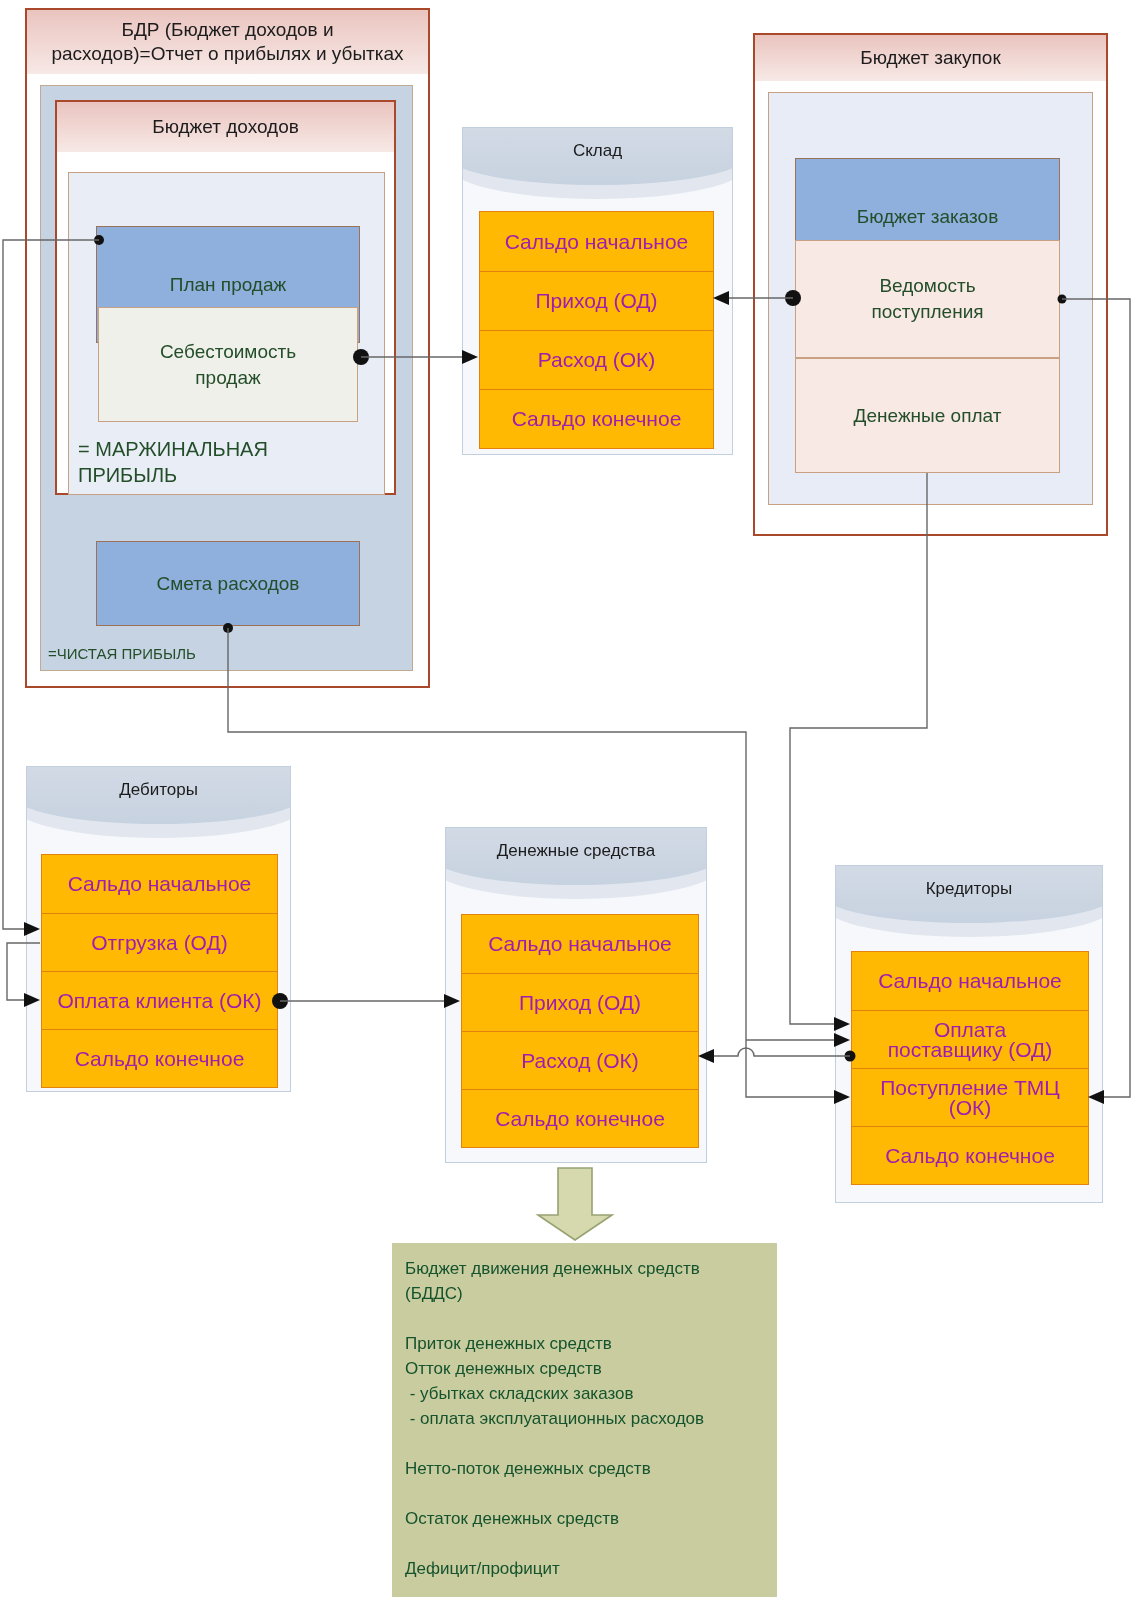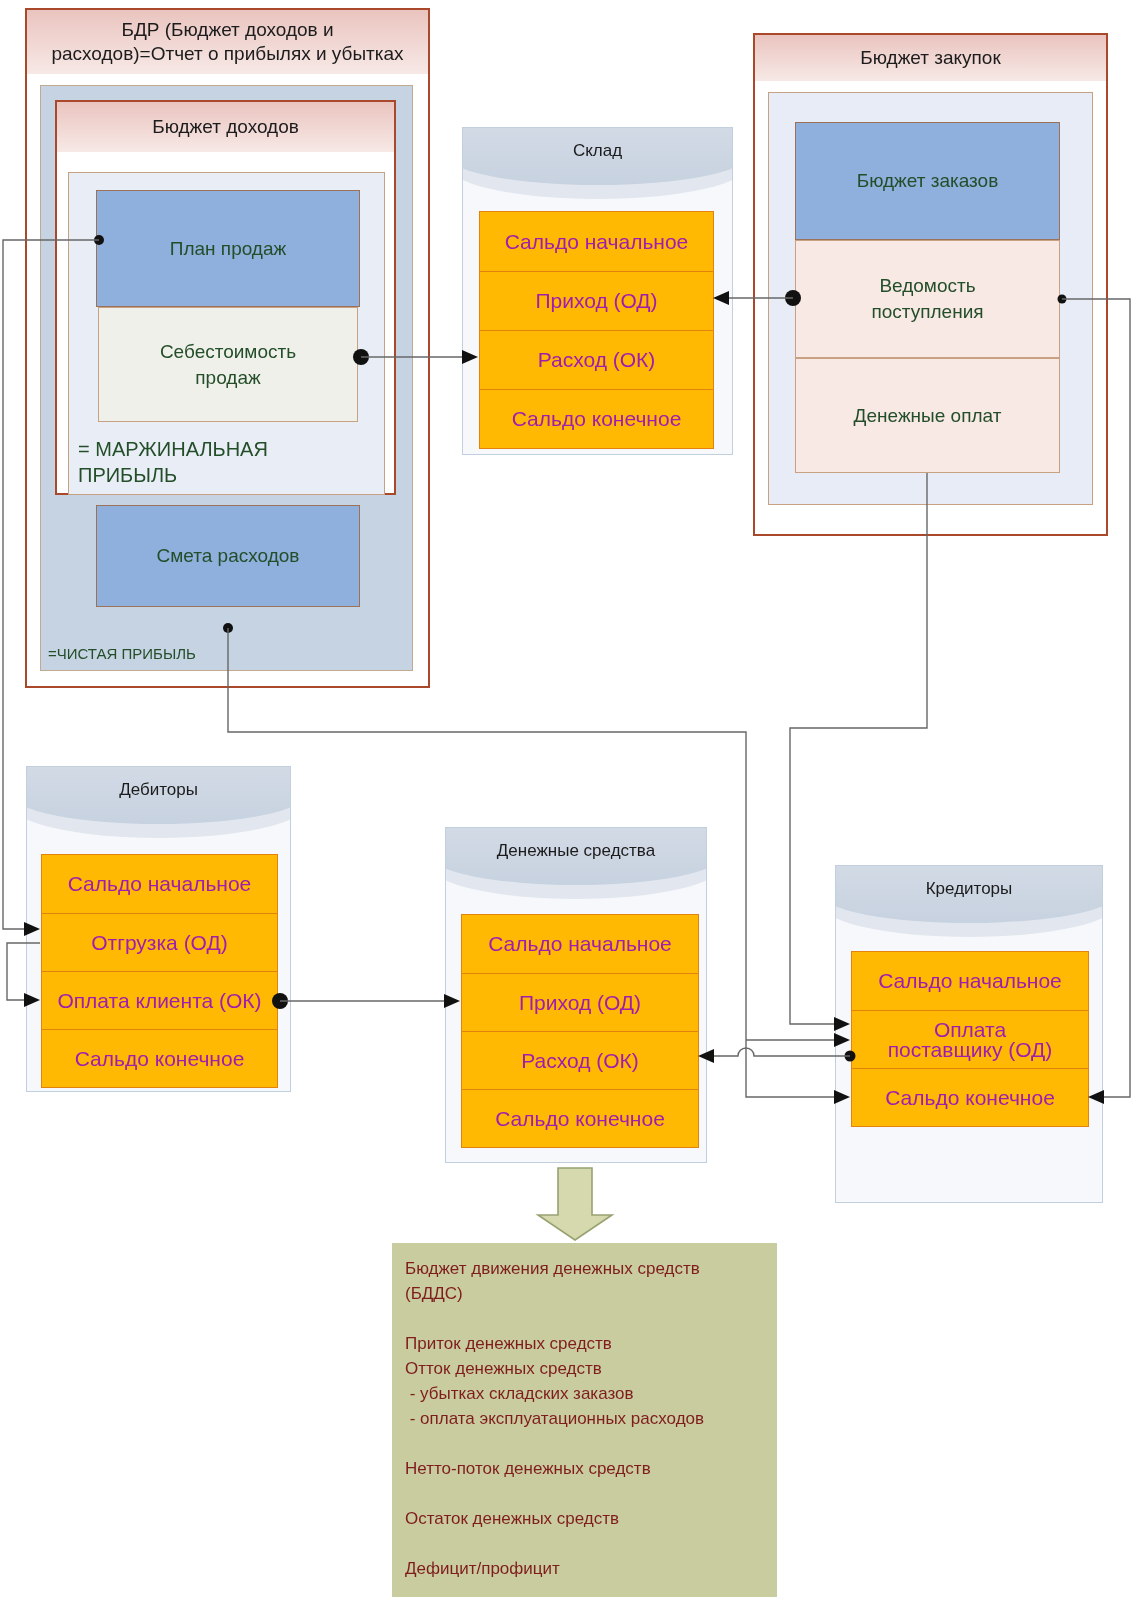--- a/index.html
+++ b/index.html
@@ -16,21 +16,21 @@
     background:linear-gradient(#eac4bf,#f7e9e6);
     display:flex; align-items:center; justify-content:center;
     flex-direction:column; color:#1c1c1c; font-size:19px; line-height:24px;
     text-align:center;
   }
   .bluegray { position:absolute; background:#c6d3e2; border:1px solid #c2aa92; }
   .lightbox { position:absolute; background:#e9eef6; border:1px solid #c8a183; }
   .lavender { position:absolute; background:#e8ecf6; border:1px solid #c8a183; }
   .bluebox  { position:absolute; background:#8fafdd; border:1px solid #9b7257;
               display:flex; align-items:center; justify-content:center;
-              font-size:19px; text-align:center; color:#234e29; }
+              font-size:19px; text-align:center; color:#234e29;margin-top:36px; }
   .costbox  { position:absolute; background:#f0f0eb; border:1px solid #c8a183;
               display:flex; align-items:center; justify-content:center;
               font-size:19px; text-align:center; color:#234e29; }
   .pinkbox  { position:absolute; background:#f8e9e4; border:1px solid #c8a183;
               display:flex; align-items:center; justify-content:center;
               font-size:19px; text-align:center; color:#234e29; }
 
   
   .panel { position:absolute; background:#f6f8fb; border:1px solid #c2cfdf; overflow:hidden; }
   .arc2  { position:absolute; top:-1px; left:-6%; width:112%; height:72px;
@@ -47,21 +47,21 @@
            text-align:center; font-size:21px; color:#a21caf; line-height:20px; }
   .cell + .cell { border-top:1px solid #e3820c; }
   .stack-sklad .cell { height:59px; }
   .wrapnarrow { max-width:190px; margin:0 auto; }
 
   .margin-label { position:absolute; font-size:20px; line-height:26px; color:#234e29; }
   .small-label  { position:absolute; font-size:15px; color:#234e29; }
 
   
   .greenbox { position:absolute; background:#c9cc9e; padding:13px 10px 0 13px; }
-  .bline { min-height:25px; font-size:17px; line-height:25px; color:#7f1d1d;
+  .bline { min-height:25px; font-size:17px; line-height:25px; color:#14532d;
            white-space:pre-wrap; }
 
   .legend { position:absolute; font-size:15px; line-height:24px; color:#2c4f28; }
 
   svg.connectors { position:absolute; left:0; top:0; pointer-events:none; }
   svg.connectors path { fill:none; stroke:#676767; stroke-width:1.4; }
   svg.connectors polygon, svg.connectors circle { fill:#111111; stroke:none; }
   svg.connectors .bigarrow { fill:#d6d8ae; stroke:#98a271; stroke-width:1.6; }
 </style>
 </head>
@@ -84,21 +84,21 @@
           <div class="bluebox" style="left:27px; top:17px; width:264px; height:117px;">
             <div>План продаж</div>
           </div>
           <div class="costbox" style="left:29px; top:134px; width:260px; height:115px;">
             <div style="max-width:180px; line-height:26px;">Себестоимость продаж</div>
           </div>
           <div class="margin-label" style="left:9px; top:263px; width:270px;">= МАРЖИНАЛЬНАЯ ПРИБЫЛЬ</div>
         </div>
       </div>
 
-      <div class="bluebox" style="left:55px; top:419px; width:264px; height:102px;">
+      <div class="bluebox" style="left:55px; top:419px; width:264px; height:85px;">
         <div>Смета расходов</div>
       </div>
       <div class="small-label" style="left:7px; top:559px;">=ЧИСТАЯ ПРИБЫЛЬ</div>
     </div>
   </div>
 
   <div class="panel" style="left:462px; top:127px; width:271px; height:328px;">
     <div class="arc2"></div>
     <div class="arc1"></div>
     <div class="ptitle">Склад</div>
@@ -152,20 +152,23 @@
   </div>
 
   <div class="panel" style="left:835px; top:865px; width:268px; height:338px;">
     <div class="arc2"></div>
     <div class="arc1"></div>
     <div class="ptitle">Кредиторы</div>
     <div class="stack" style="left:15px; top:85px; width:238px;">
       <div class="cell">Сальдо начальное</div>
       <div class="cell">
         <div class="wrapnarrow">Оплата поставщику (ОД)</div>
+      </div>
+      <div class="cell">
+        <div class="wrapnarrow">Поступление ТМЦ (ОК)</div>
       </div>
       <div class="cell">Сальдо конечное</div>
     </div>
   </div>
 
   <div class="greenbox" style="left:392px; top:1243px; width:385px; height:354px;">
     <div class="bline">Бюджет движения денежных средств</div>
     <div class="bline">(БДДС)</div>
     <div class="bline"></div>
     <div class="bline">Приток денежных средств</div>

